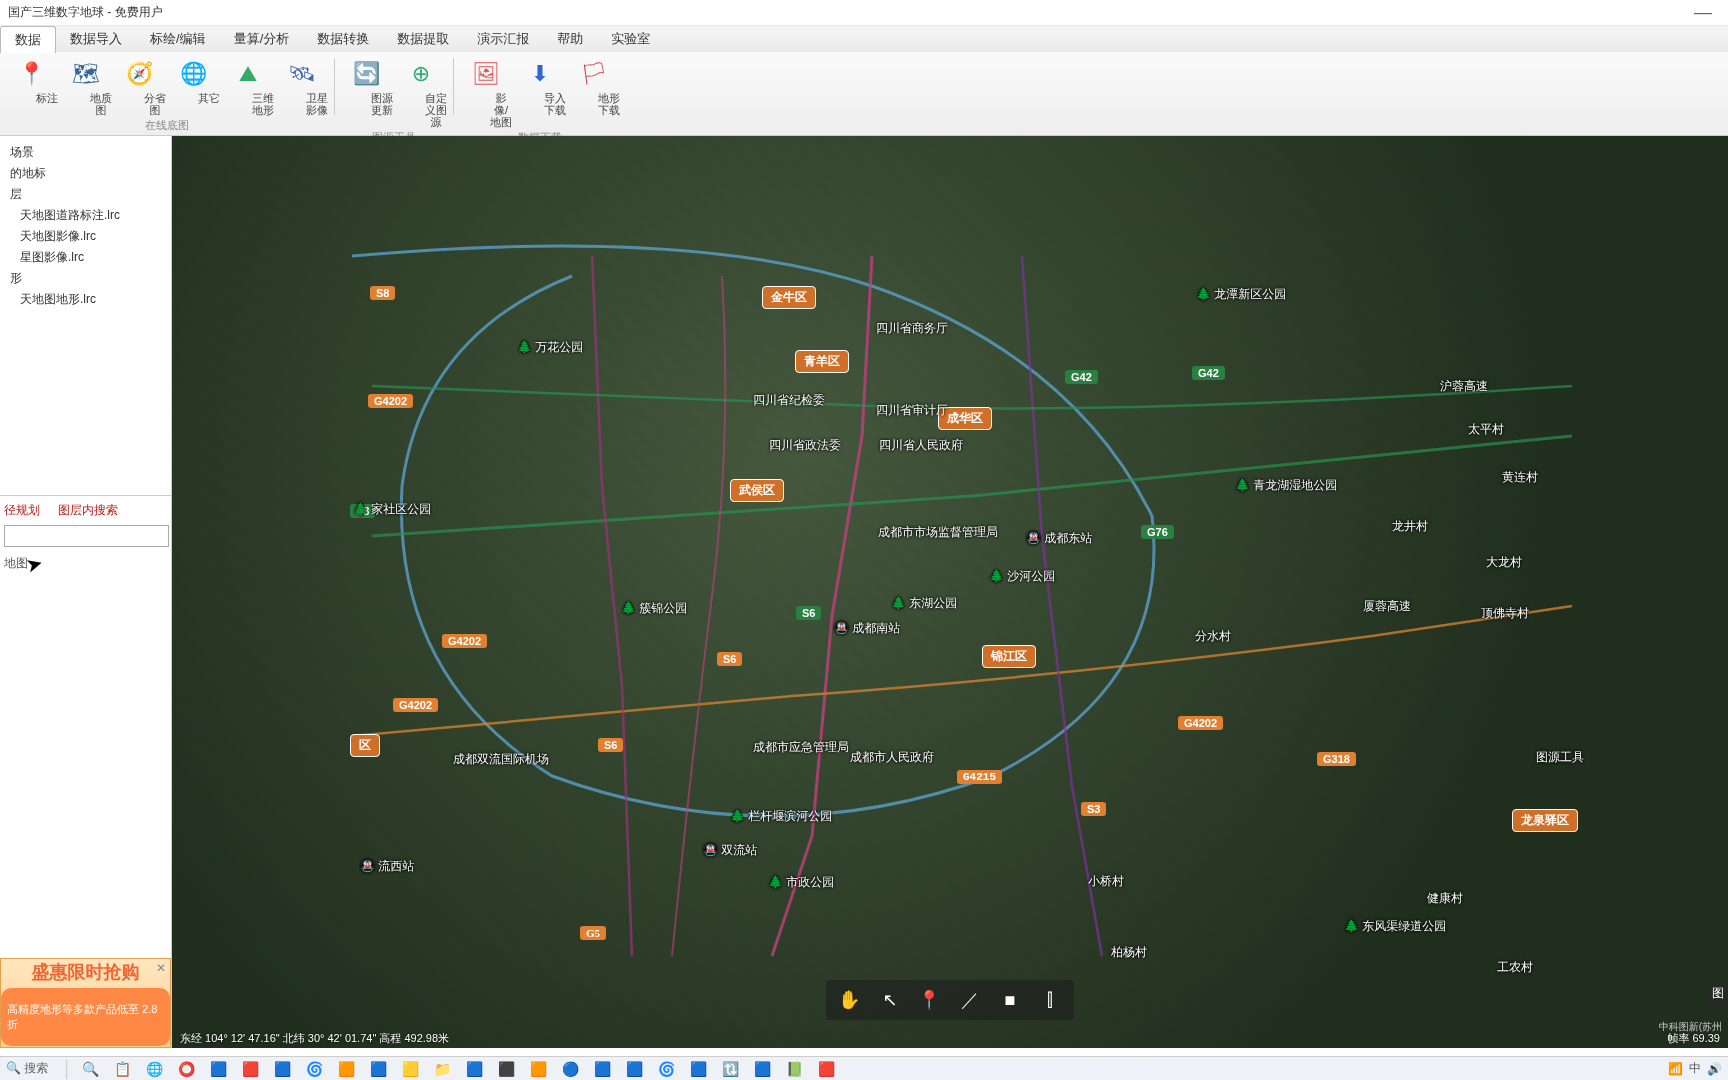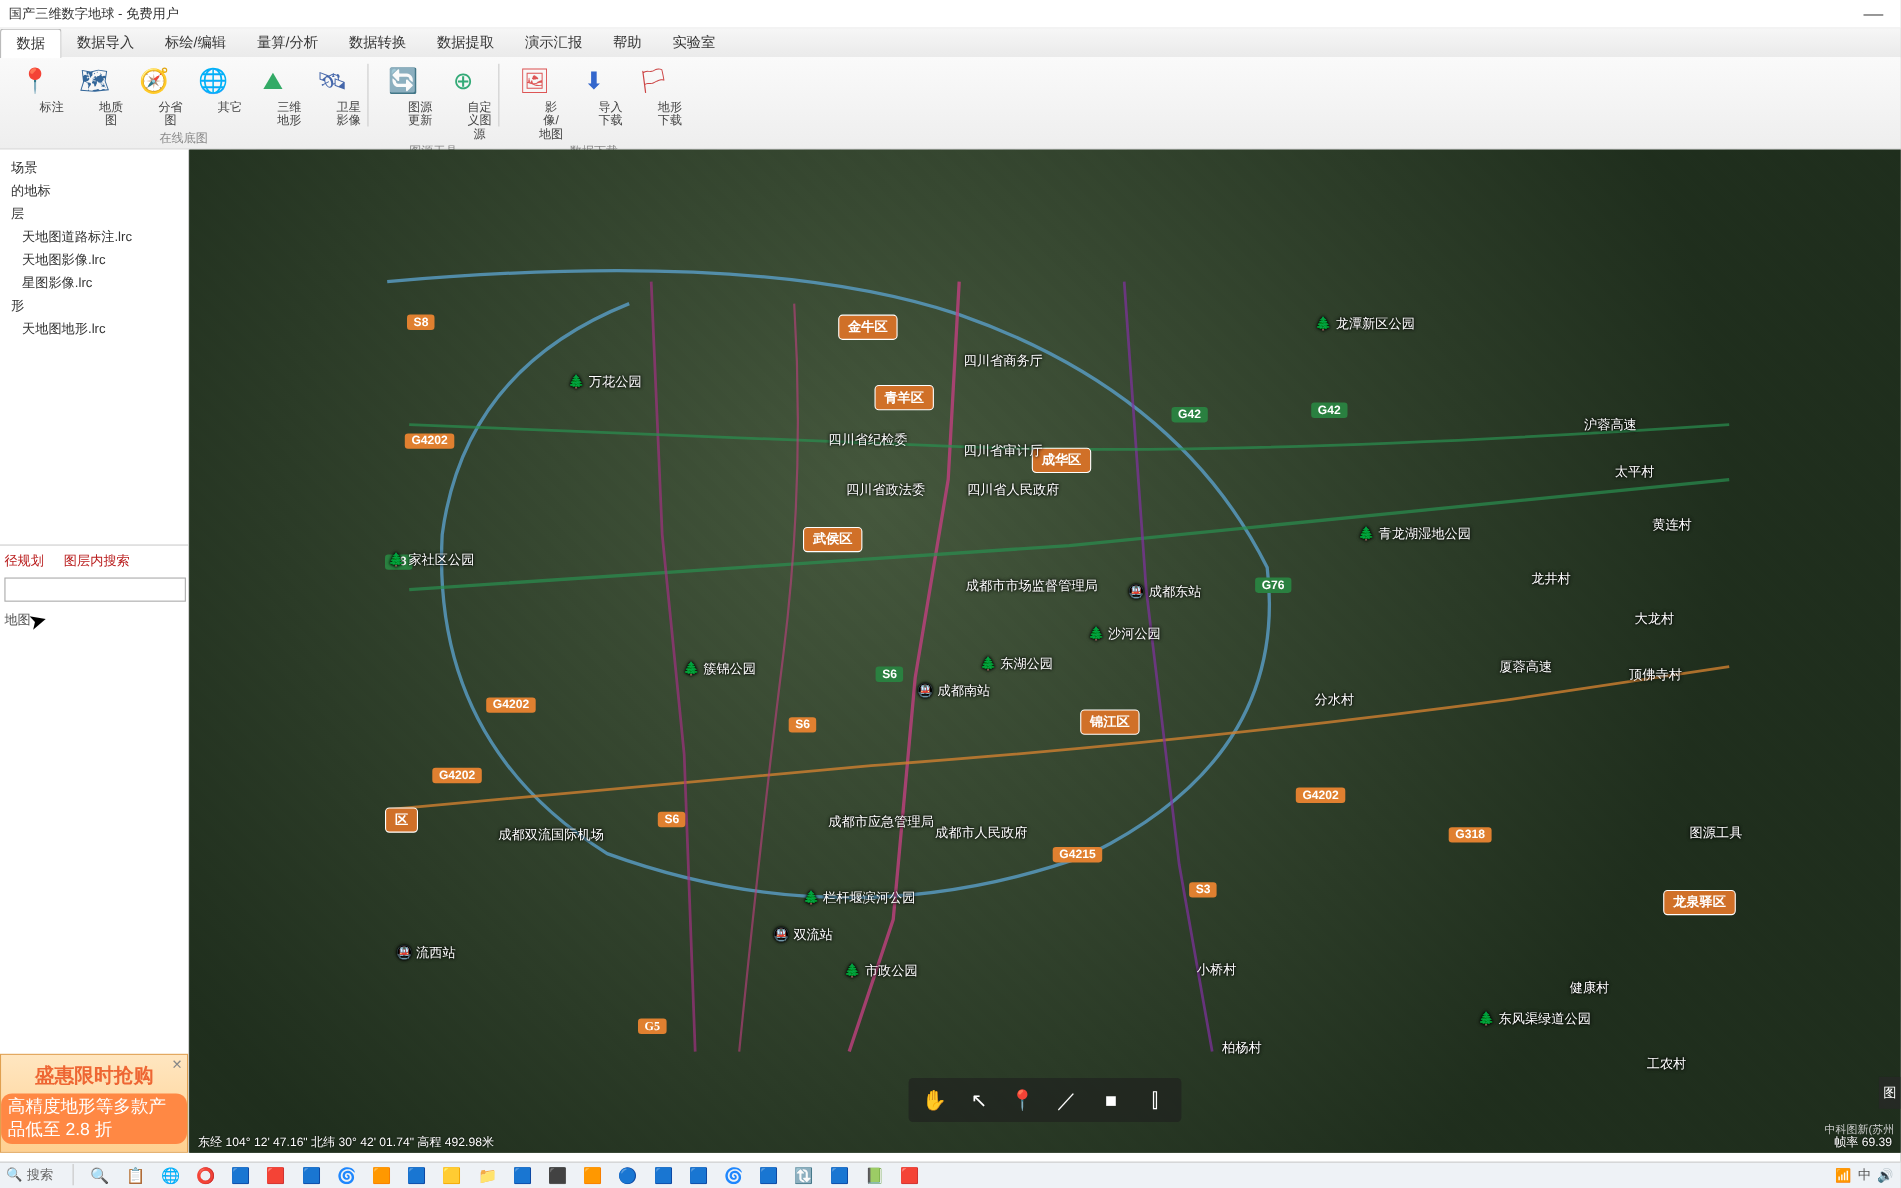--- a/index.html
+++ b/index.html
@@ -26,21 +26,21 @@
 .searchpanel { padding:6px 4px; }
 .sp-tabs { display:flex; gap:18px; font-size:12px; margin-bottom:6px;}
 .sp-tabs span{cursor:pointer;color:#b91c1c}
 .sp-box { display:flex; align-items:center; gap:6px;}
 .sp-box input { flex:1; height:22px; border:1px solid #aaa; font-size:12px; padding:0 4px;}
 .sp-box .sico{color:#4a8; font-size:14px;cursor:pointer}
 .sp-sub { margin-top:8px; font-size:12px; color:#555;}
 .ad { position:relative; margin-top:auto; height:90px; background:linear-gradient(#ffe6c0,#ffd090); border:1px solid #e0a050; display:flex; flex-direction:column; align-items:center; justify-content:center; }
 .ad .close{position:absolute;top:2px;right:4px;color:#888;cursor:pointer;font-size:12px}
 .ad .a1{font-size:18px;font-weight:bold;color:#e63;}
-.ad .a2{font-size:16px;background:#f84;color:#fff;padding:2px 6px;border-radius:10px;margin-top:4px}
+.ad .a2{font-size:11px;background:#f84;color:#fff;padding:14px 6px;border-radius:10px;margin-top:4px}
 .map { flex:1; position:relative; background:#2a3826; overflow:hidden; }
 .map-bg { position:absolute; inset:0; background:
   radial-gradient(circle at 40% 35%, rgba(80,100,70,.7), rgba(30,45,28,.9) 70%),
   repeating-linear-gradient(45deg, rgba(60,80,55,.15) 0 8px, transparent 8px 16px);
 }
 .hwy { position:absolute; font-size:11px; color:#fff; background:#e08030; padding:1px 6px; border-radius:3px; font-weight:bold;}
 .hwy.green{background:#2a8040}
 .dist { position:absolute; font-size:12px; color:#fff; background:#d07028; padding:2px 8px; border-radius:4px; font-weight:bold; border:1px solid #fff;}
 .poi { position:absolute; font-size:12px; color:#fff; text-shadow:0 0 3px #000,0 0 3px #000; white-space:nowrap;}
 .poi.park::before{content:"🌲 ";color:#4c4}
@@ -188,21 +188,21 @@
     </svg>
     <div id="map-labels">
         <div class="hwy" style="left: 198px; top: 150px;">S8</div>
         <div class="hwy" style="left: 196px; top: 258px;">G4202</div>
         <div class="hwy green" style="left: 178px; top: 368px;">S8</div>
         <div class="hwy" style="left: 270px; top: 498px;">G4202</div>
         <div class="hwy" style="left: 221px; top: 562px;">G4202</div>
         <div class="hwy" style="left: 426px; top: 602px;">S6</div>
         <div class="hwy" style="left: 545px; top: 516px;">S6</div>
         <div class="hwy green" style="left: 624px; top: 470px;">S6</div>
-        <div class="hwy" style="left: 785px; top: 634px;">G4215</div>
+        <div class="hwy" style="left: 785px; top: 634px; font-family: Liberation Mono, monospace;">G4215</div>
         <div class="hwy" style="left: 909px; top: 666px;">S3</div>
         <div class="hwy" style="left: 408px; top: 790px; font-family: Liberation Serif, serif;">G5</div>
         <div class="hwy green" style="left: 893px; top: 234px;">G42</div>
         <div class="hwy green" style="left: 1020px; top: 230px;">G42</div>
         <div class="hwy green" style="left: 969px; top: 389px;">G76</div>
         <div class="hwy" style="left: 1006px; top: 580px;">G4202</div>
         <div class="hwy" style="left: 1145px; top: 616px;">G318</div>
         <div class="dist" style="left: 590px; top: 150px;">金牛区</div>
         <div class="dist" style="left: 623px; top: 214px;">青羊区</div>
         <div class="dist" style="left: 766px; top: 271px;">成华区</div>

